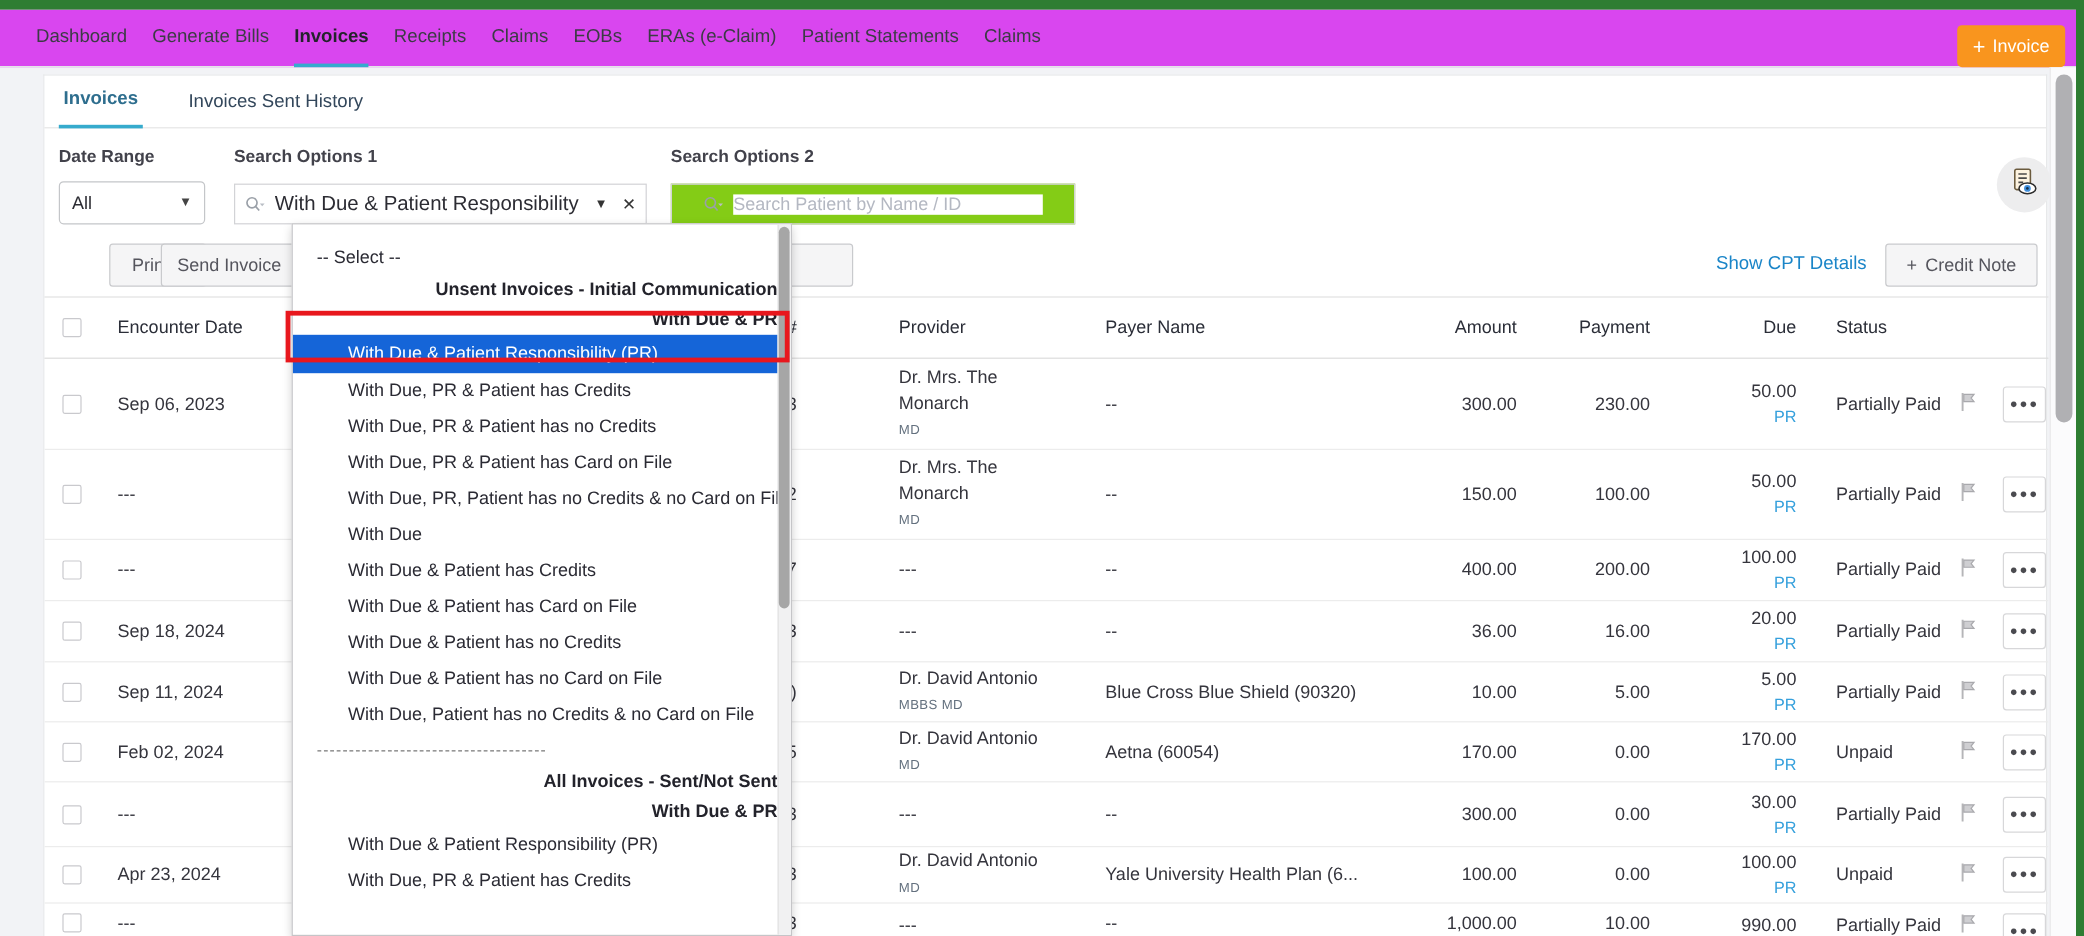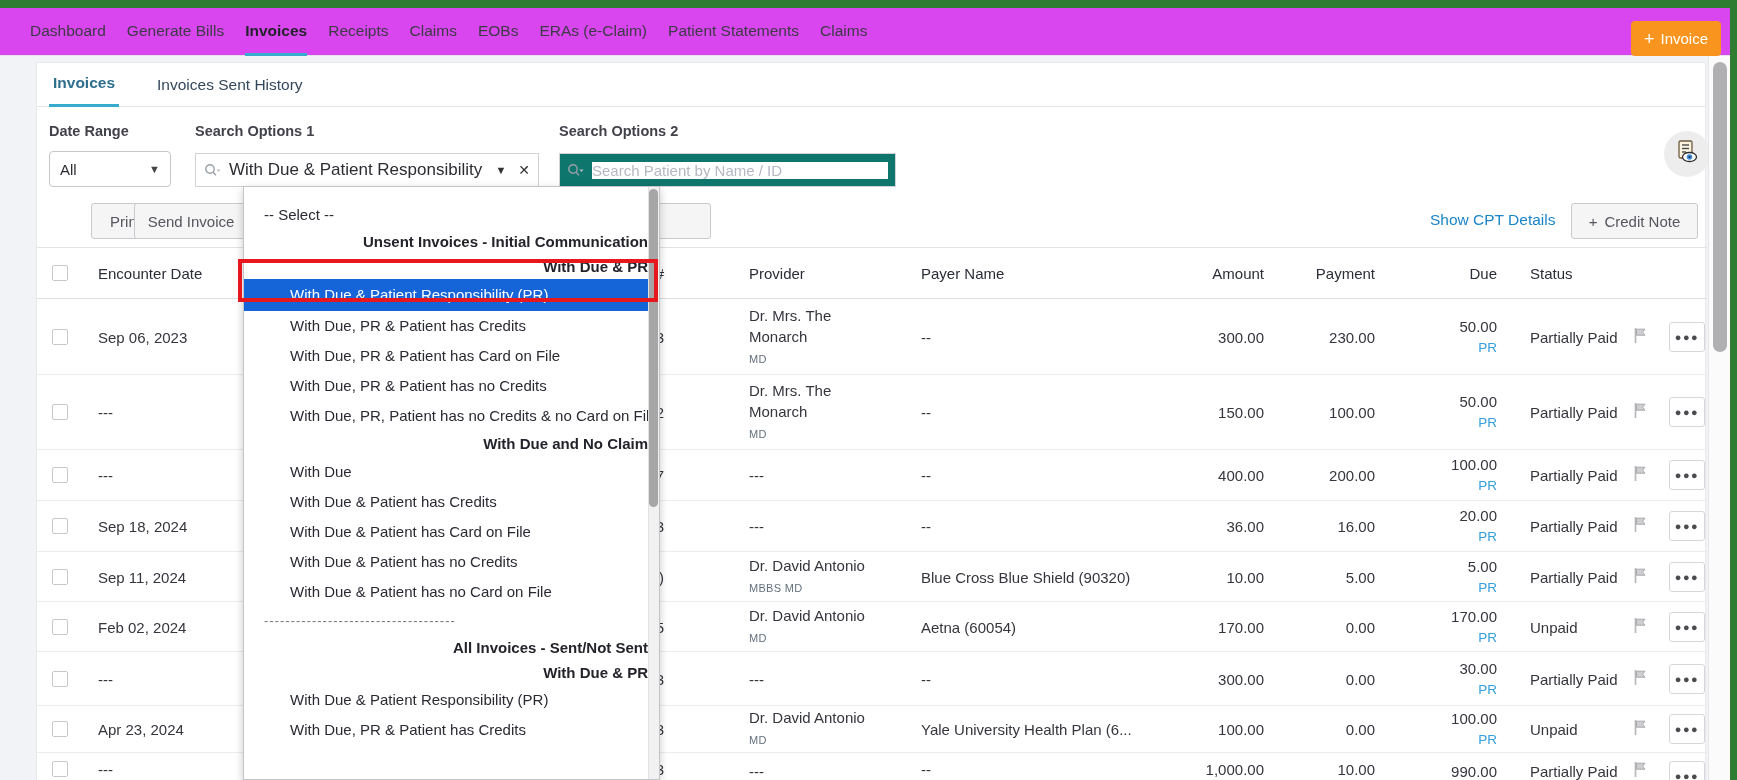--- a/index.html
+++ b/index.html
@@ -30,22 +30,22 @@
   .filter-label { position:absolute; font-size:14.5px; font-weight:700; color:#42424b; top:60px; }
   .fl-date { left:12px; } .fl-s1 { left:158px; } .fl-s2 { left:522px; }
   .date-select { position:absolute; left:12px; top:88px; width:122px; height:36px; border:1px solid #c4c6c9; border-radius:4px; background:#fff;
                  display:flex; align-items:center; padding:0 10px; font-size:15px; color:#2c2c33; cursor:pointer; }
   .date-select .chev { margin-left:auto; font-size:11px; color:#444; }
   .combo { position:absolute; left:158px; top:90px; width:344px; height:34px; border:1px solid #d2d3d6; background:#fff;
            display:flex; align-items:center; padding:0 8px; gap:8px; }
   .combo .val { font-size:17px; color:#2c2c33; white-space:nowrap; overflow:hidden; flex:1; }
   .combo .caret { font-size:11px; color:#333; cursor:pointer; }
   .combo .clear { font-size:14px; color:#333; cursor:pointer; margin-left:4px; }
-  .search2 { position:absolute; left:522px; top:90px; width:337px; height:34px; border:1px solid #d2d3d6; background:#0f766e;
-             display:flex; align-items:center; padding:0 7px; gap:8px; }
+  .search2 { position:absolute; left:522px; top:90px; width:337px; height:34px; border:1px solid #d2d3d6; background:#84cc16;
+             display:flex; align-items:center; padding:0 26px; gap:8px; }
   .search2 input { border:none; outline:none; flex:1; font-size:15px; color:#2c2c33; font-family:"Liberation Sans",sans-serif; }
   .search2 input::placeholder { color:#b4b8c2; }
   .sicon { display:flex; align-items:center; gap:1px; }
   .preview-circle { position:absolute; left:1627px; top:68px; width:46px; height:46px; border-radius:50%; background:#ededee;
                     display:flex; align-items:center; justify-content:center; cursor:pointer; }
 
   
   .btn { background:#f5f5f6; border:1px solid #c9cacd; border-radius:3px; height:36px; font-size:15px; color:#55555d;
          display:flex; align-items:center; justify-content:center; gap:7px; cursor:pointer; position:absolute; top:140px; }
   .btn-print { left:12px; width:81px;margin-left:42px; }
@@ -439,29 +439,29 @@
       </div>
     </div>
 </div>
 
 <div class="dropdown" id="dropdown">
     <div class="dd-option dd-first">-- Select --</div>
     <div class="dd-group">Unsent Invoices - Initial Communication</div>
     <div class="dd-group tight">With Due &amp; PR</div>
     <div class="dd-option dd-selected">With Due &amp; Patient Responsibility (PR)</div>
     <div class="dd-option">With Due, PR &amp; Patient has Credits</div>
+    <div class="dd-option">With Due, PR &amp; Patient has no Credits</div>
     <div class="dd-option">With Due, PR &amp; Patient has Card on File</div>
-    <div class="dd-option">With Due, PR &amp; Patient has no Credits</div>
     <div class="dd-option">With Due, PR, Patient has no Credits &amp; no Card on File</div>
-    <div class="dd-group">With Due and No Claim</div>
     <div class="dd-option">With Due</div>
     <div class="dd-option">With Due &amp; Patient has Credits</div>
     <div class="dd-option">With Due &amp; Patient has Card on File</div>
     <div class="dd-option">With Due &amp; Patient has no Credits</div>
     <div class="dd-option">With Due &amp; Patient has no Card on File</div>
+    <div class="dd-option">With Due, Patient has no Credits &amp; no Card on File</div>
     <div class="dd-sep">------------------------------------</div>
     <div class="dd-group">All Invoices - Sent/Not Sent</div>
     <div class="dd-group tight">With Due &amp; PR</div>
     <div class="dd-option">With Due &amp; Patient Responsibility (PR)</div>
     <div class="dd-option">With Due, PR &amp; Patient has Credits</div>
     <div class="dd-scroll-track">
       <div class="dd-scroll-thumb"></div>
     </div>
   </div>
 <div class="annotation-box"></div>

